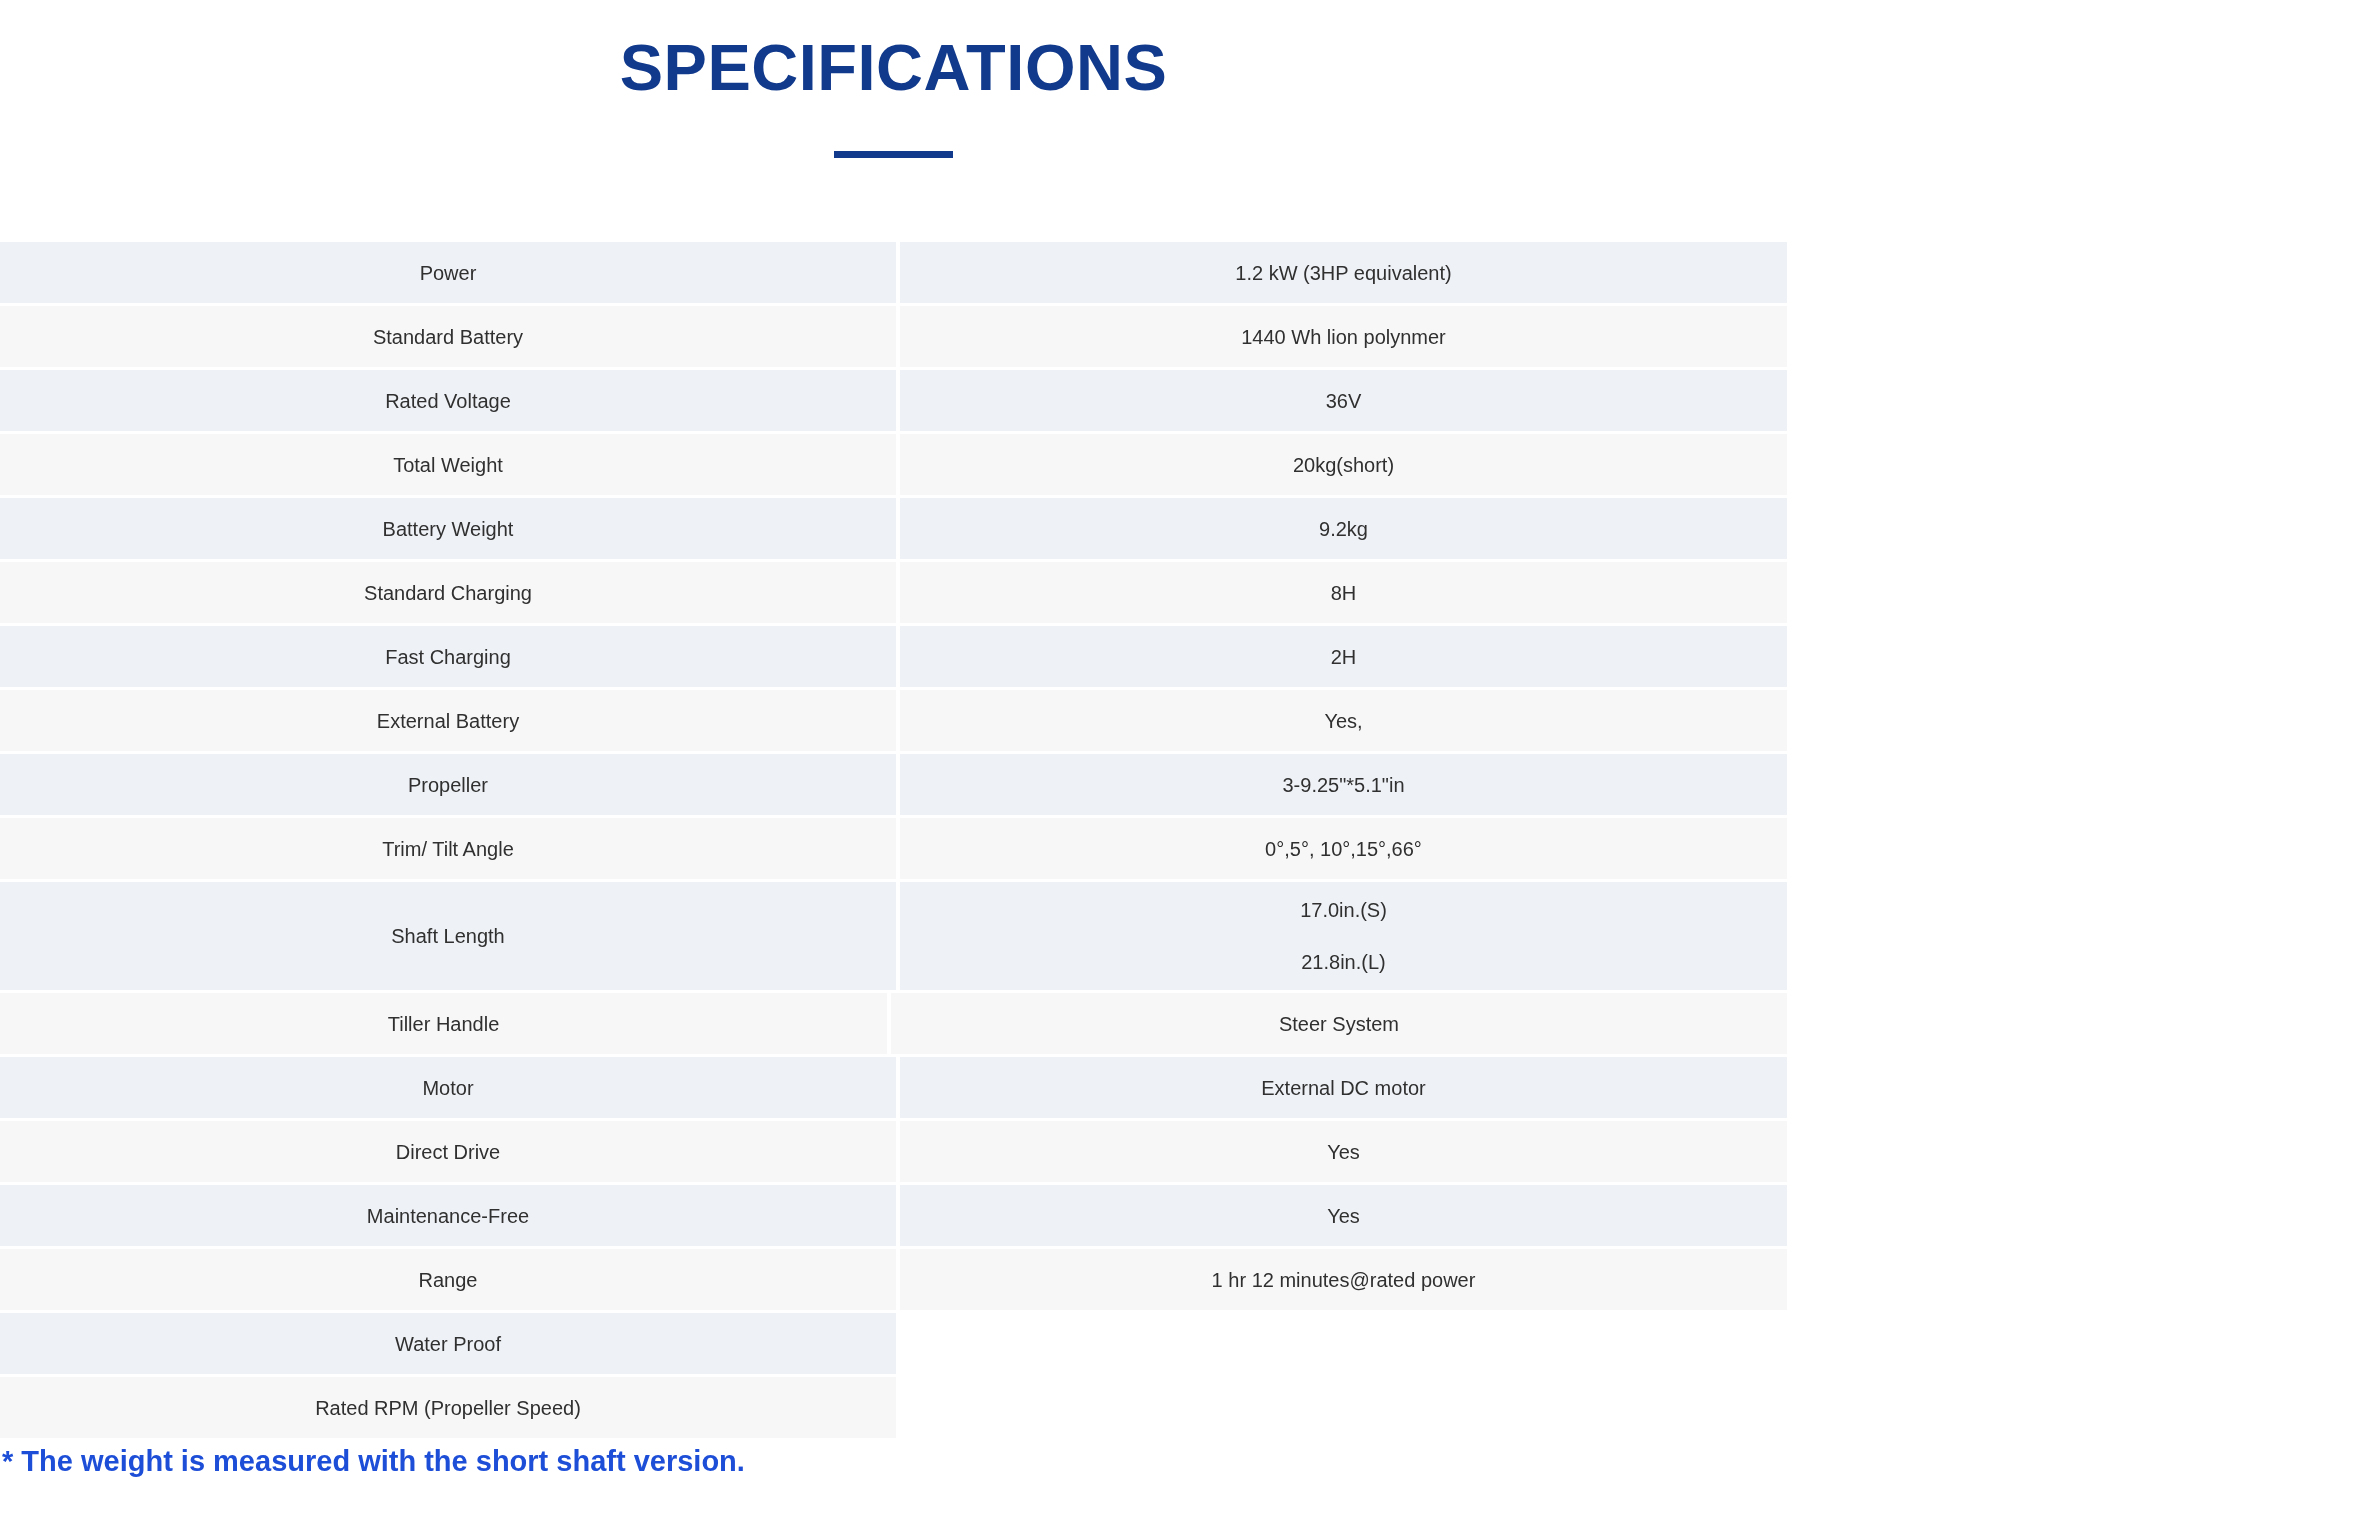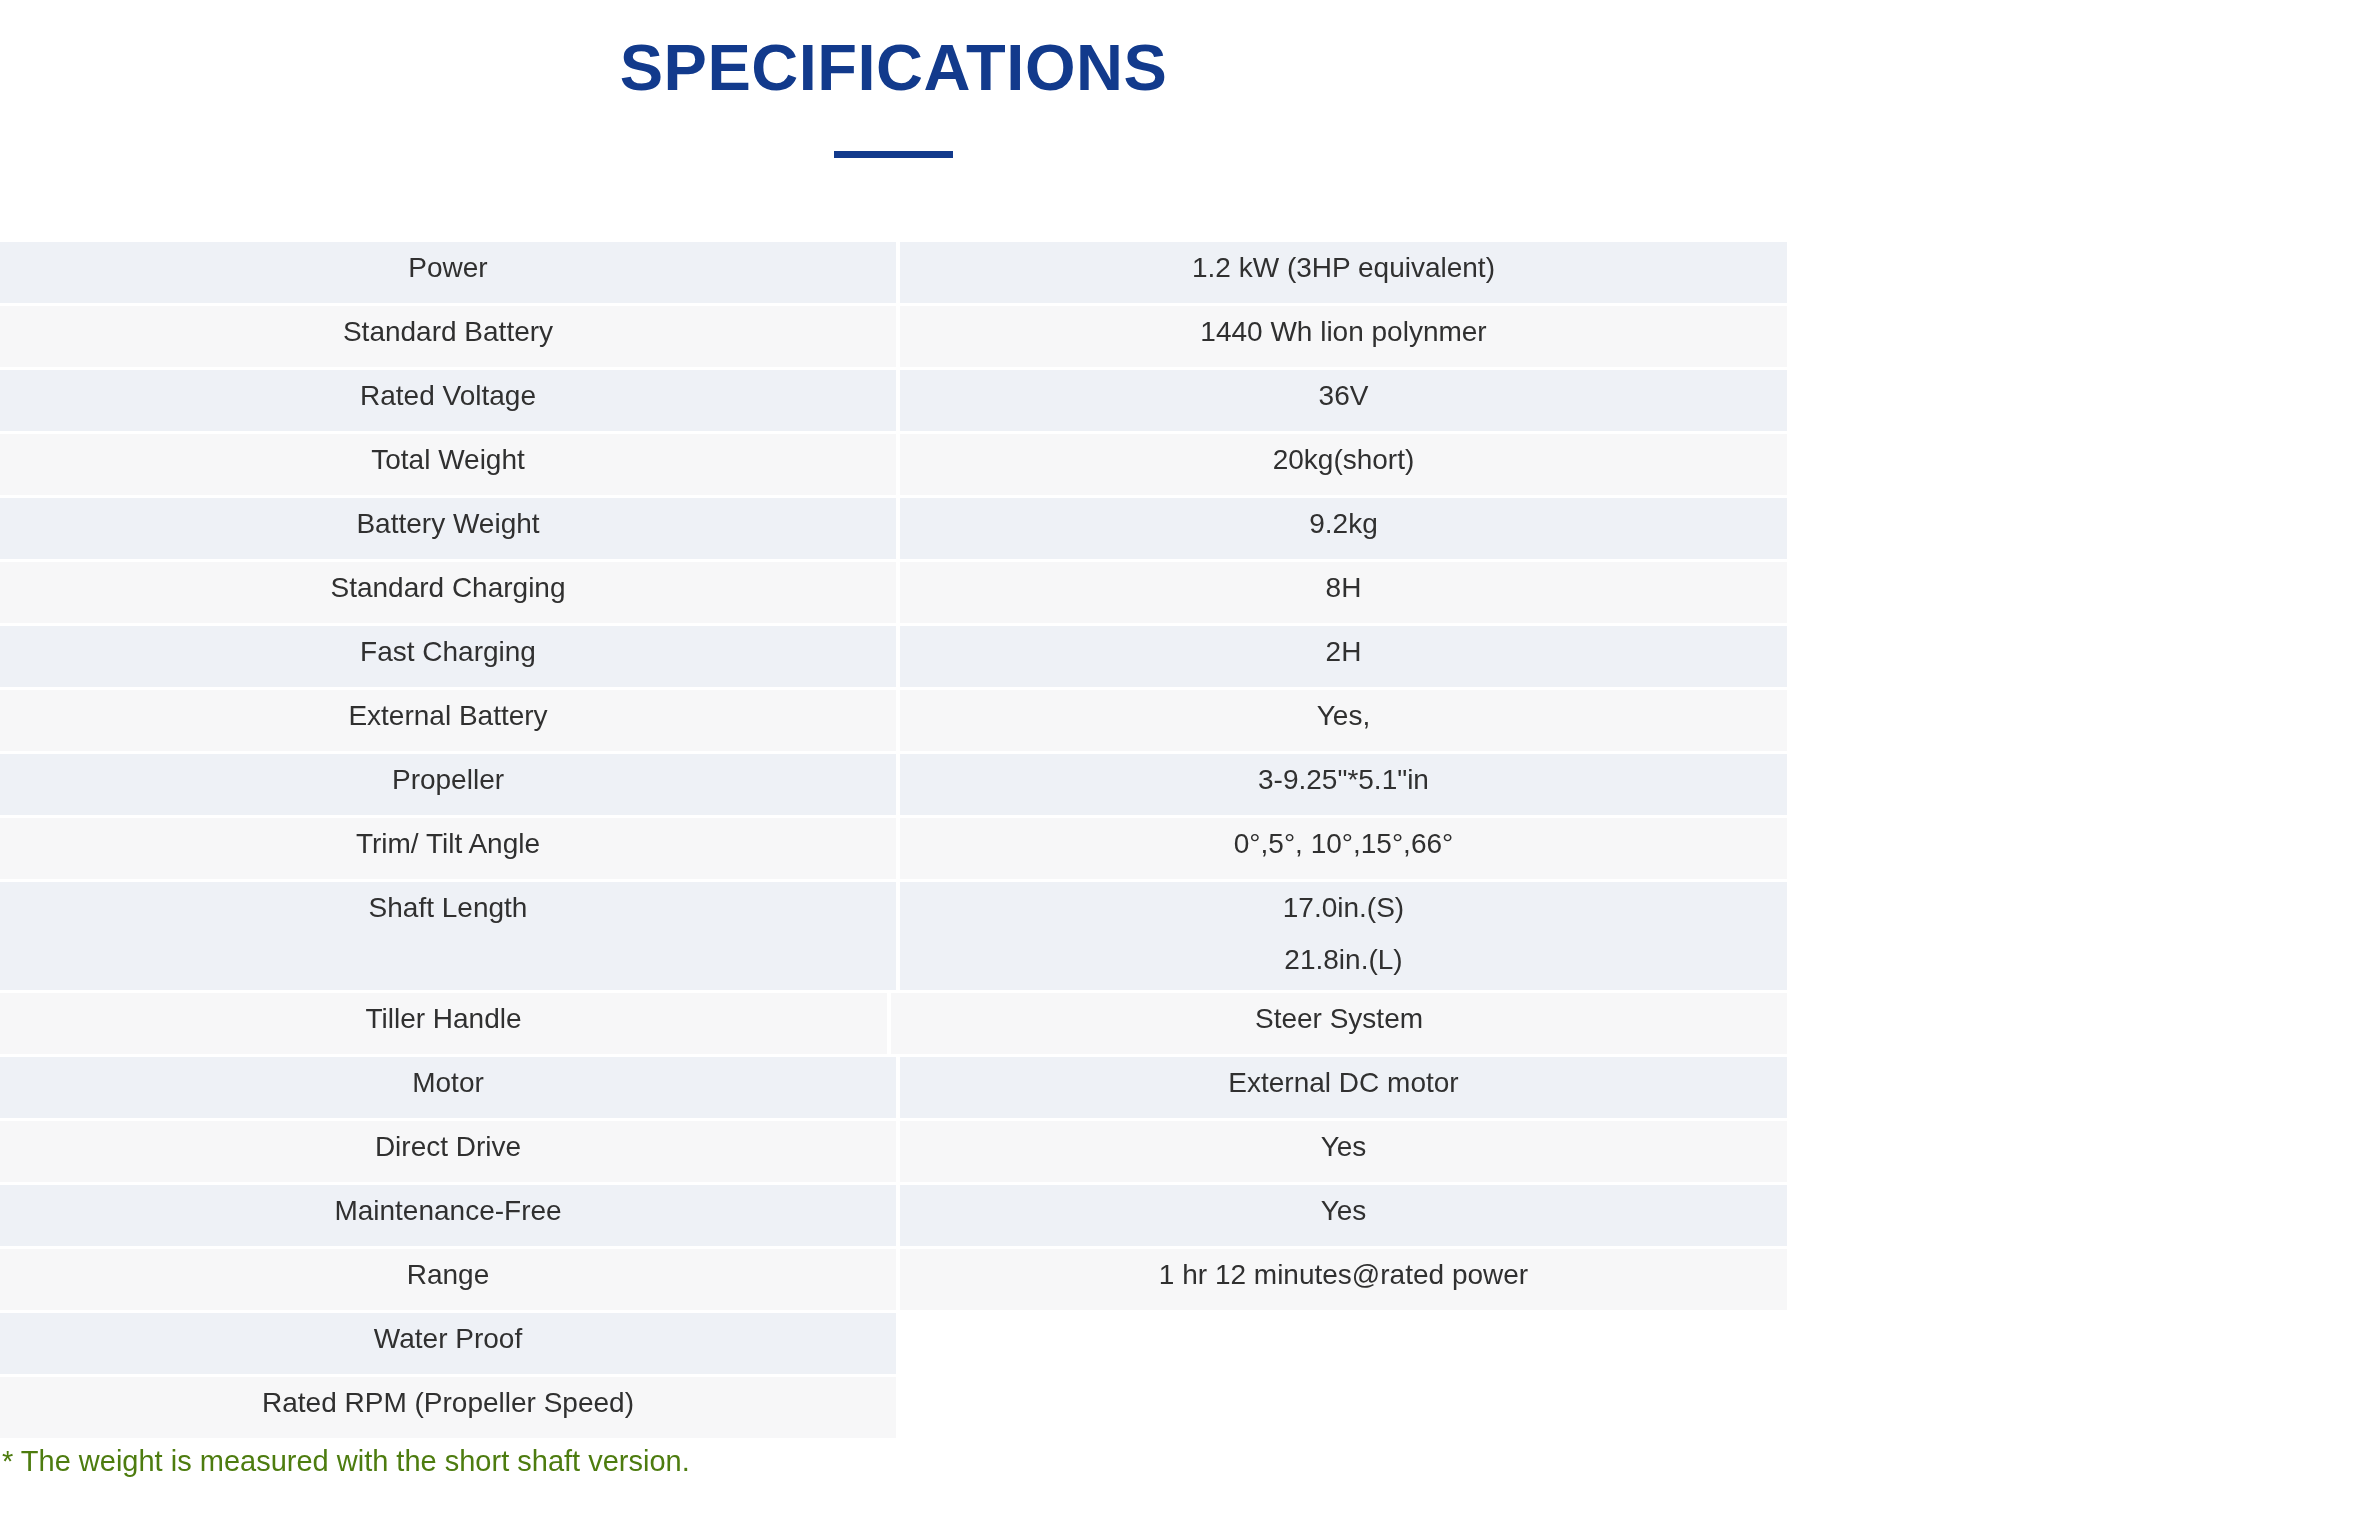--- a/index.html
+++ b/index.html
@@ -40,41 +40,43 @@
     height: 61px;
     margin-bottom: 3px;
   }
   .row.tall {
     height: 108px;
   }
   .cell {
     display: flex;
     flex-direction: column;
     align-items: center;
-    font-size: 28px;
+    justify-content: center;
+    font-size: 20px;
     color: #303030;
     text-align: center;
   }
   .cell div {
     line-height: 52px;
   }
   .cell.label {
     width: 896px;
     flex: 0 0 auto;
   }
   .cell.value {
     flex: 1 1 auto;
   }
   .row:nth-child(odd) .cell { background: #eef1f6; }
   .row:nth-child(even) .cell { background: #f7f7f8; }
   .footnote {
     margin: 7px 0 0 2px;
     font-size: 29px;
-    color: #4d7c0f;
+    color: #1d4ed8;
     text-align: left;
+    font-weight: bold;
   }
 </style>
 </head>
 <body>
 
 <div class="page">
   <h1 class="page-title">SPECIFICATIONS</h1>
 
   <div class="title-underline"></div>
 

